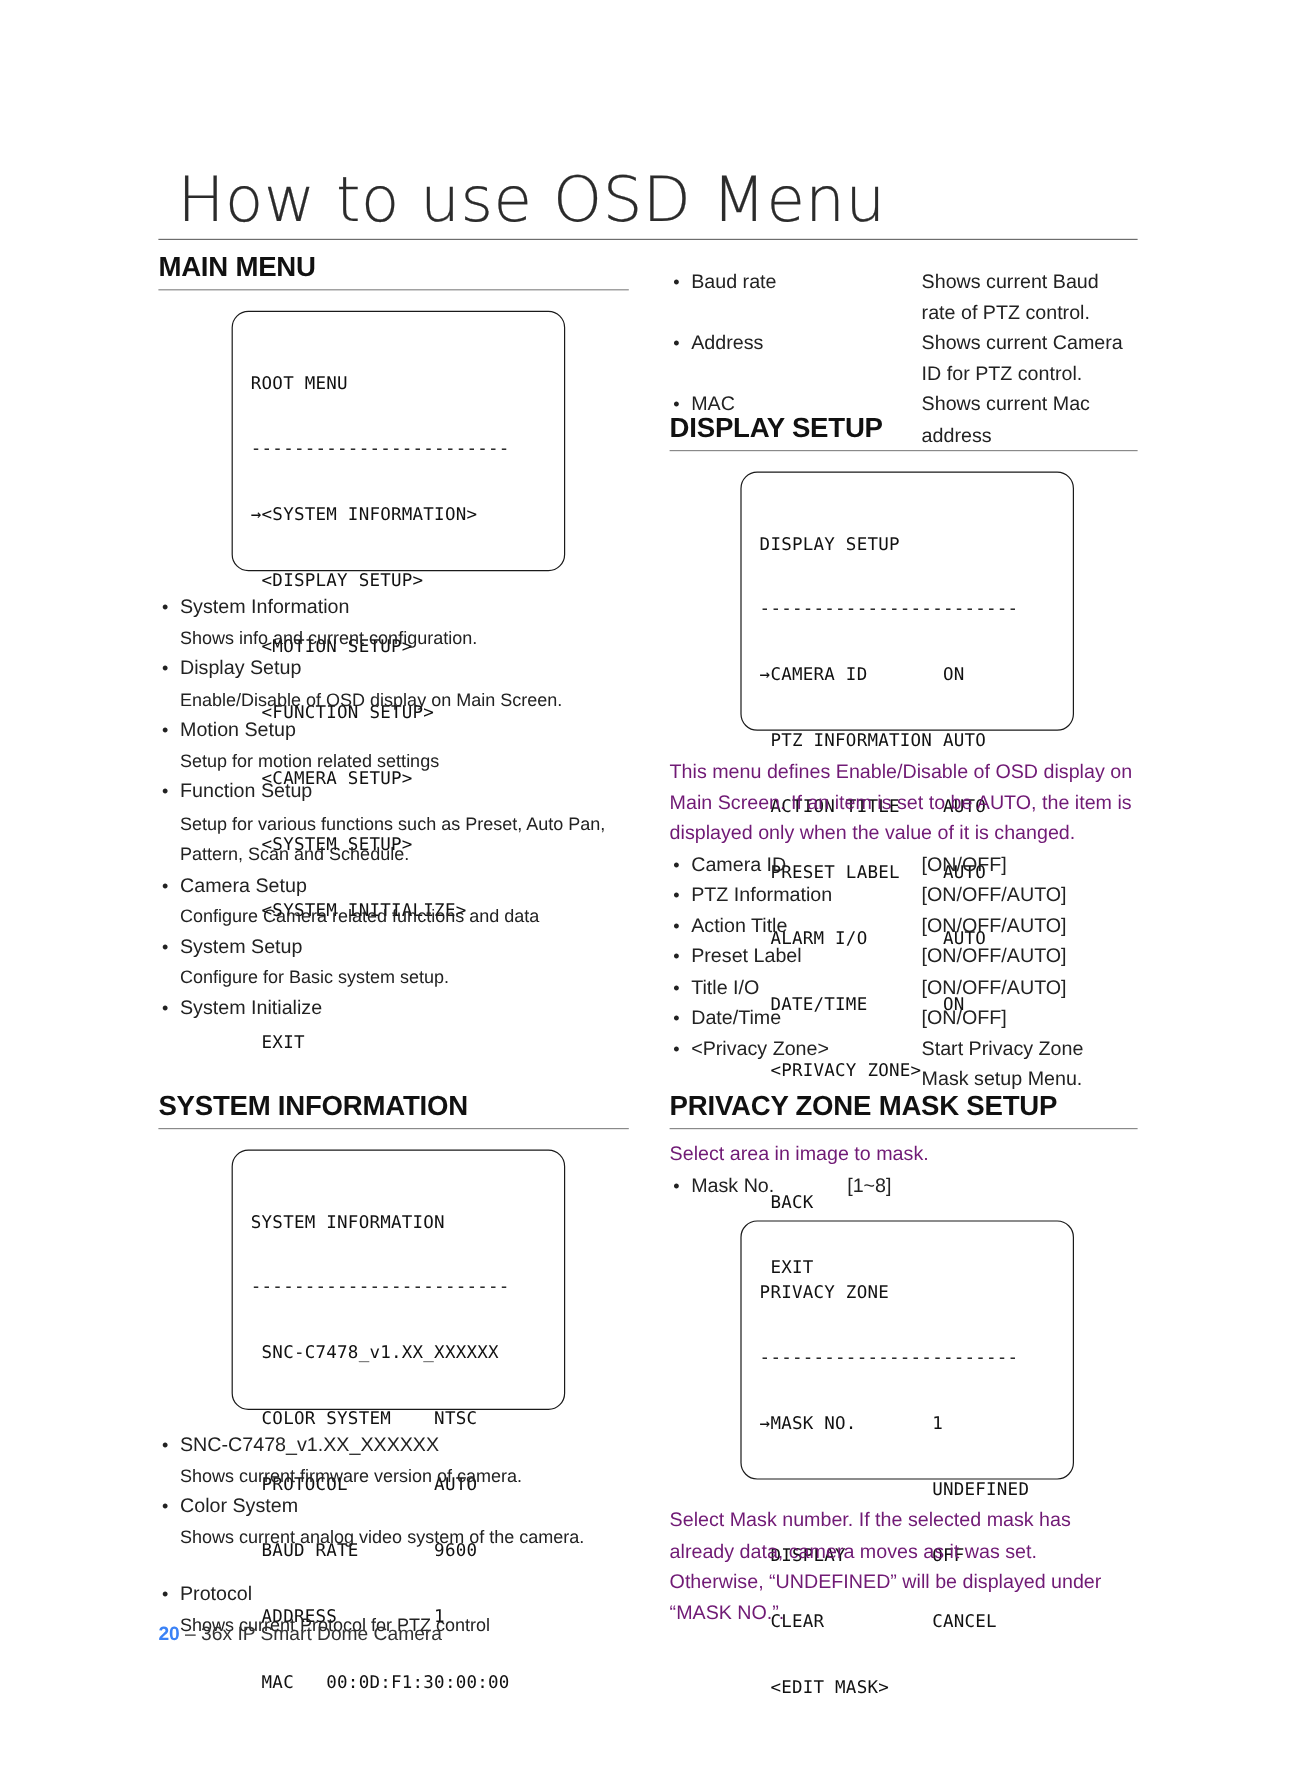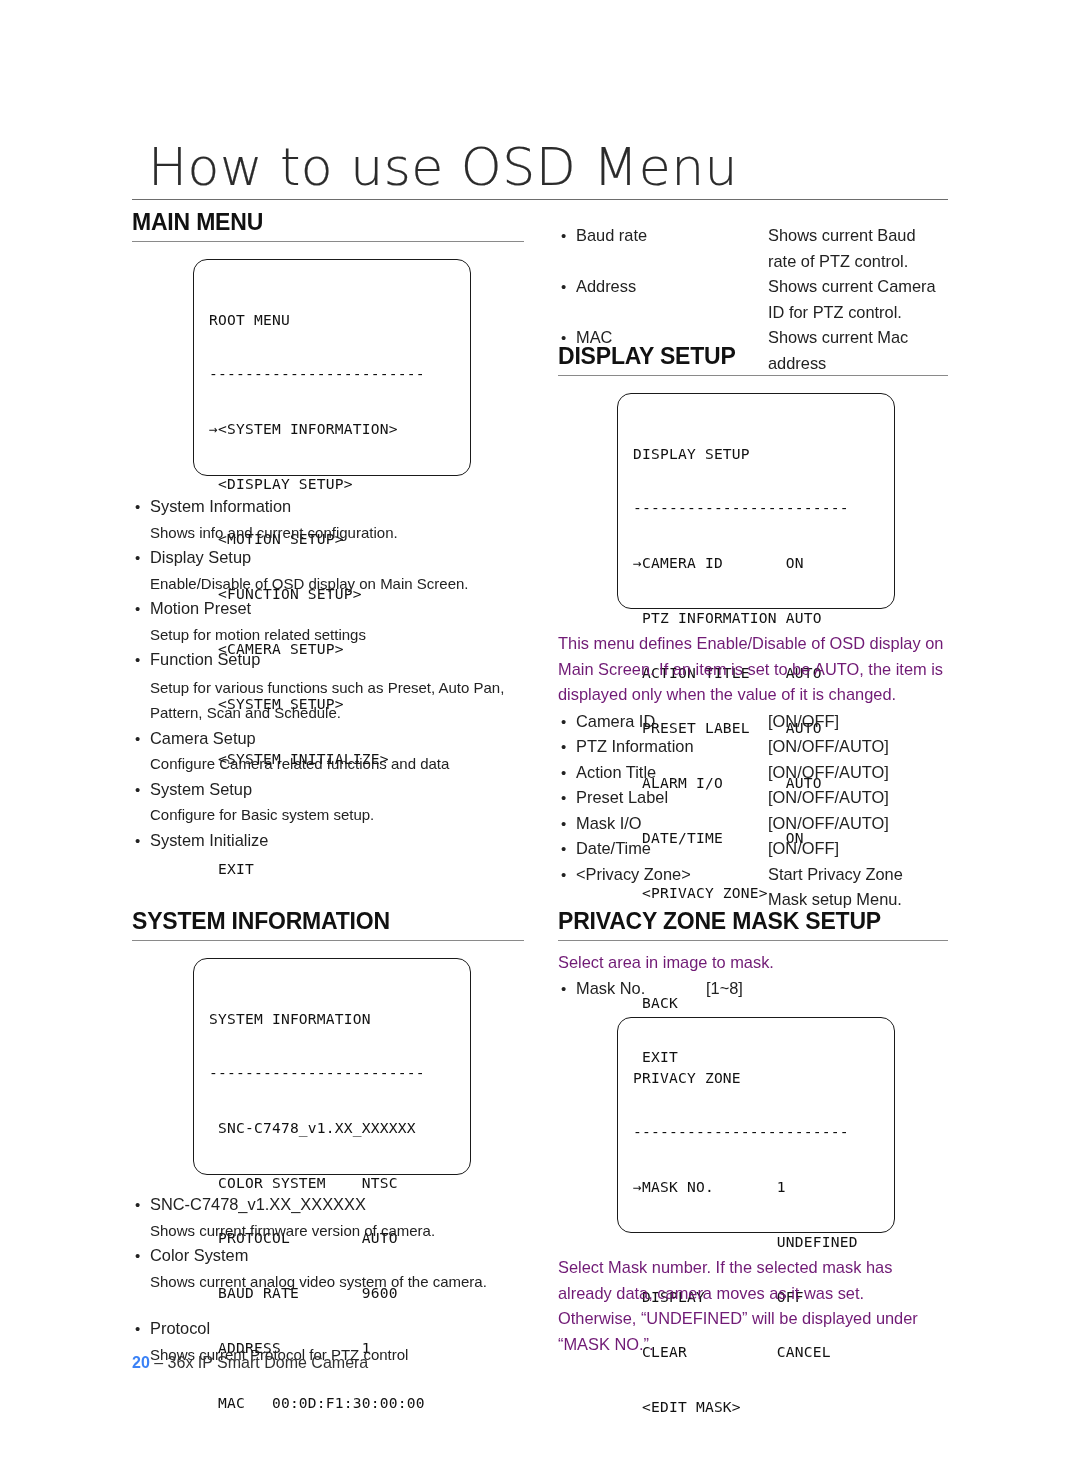--- a/index.html
+++ b/index.html
@@ -197,21 +197,21 @@
         <div class="osd-line"> &lt;SYSTEM INITIALIZE&gt;</div>
         <div class="osd-blank"></div>
         <div class="osd-line"> EXIT</div>
       </div>
 
       <ul class="blist" style="margin-top:18px;">
         <li>System Information</li>
         <div class="desc">Shows info and current configuration.</div>
         <li>Display Setup</li>
         <div class="desc">Enable/Disable of OSD display on Main Screen.</div>
-        <li>Motion Preset</li>
+        <li>Motion Setup</li>
         <div class="desc">Setup for motion related settings</div>
         <li>Function Setup</li>
         <div class="desc" style="padding-top:2px;">Setup for various functions such as Preset, Auto Pan, Pattern, Scan and Schedule.</div>
         <li>Camera Setup</li>
         <div class="desc">Configure Camera related functions and data</div>
         <li>System Setup</li>
         <div class="desc">Configure for Basic system setup.</div>
         <li>System Initialize</li>
       </ul>
     </div>
@@ -291,21 +291,21 @@
         <div class="row2">
           <span class="r-label">PTZ Information</span><span class="r-value">[ON/OFF/AUTO]</span>
         </div>
         <div class="row2">
           <span class="r-label">Action Title</span><span class="r-value">[ON/OFF/AUTO]</span>
         </div>
         <div class="row2">
           <span class="r-label">Preset Label</span><span class="r-value">[ON/OFF/AUTO]</span>
         </div>
         <div class="row2">
-          <span class="r-label">Mask I/O</span><span class="r-value">[ON/OFF/AUTO]</span>
+          <span class="r-label">Title I/O</span><span class="r-value">[ON/OFF/AUTO]</span>
         </div>
         <div class="row2">
           <span class="r-label">Date/Time</span><span class="r-value">[ON/OFF]</span>
         </div>
         <div class="row2">
           <span class="r-label">&lt;Privacy Zone&gt;</span><span class="r-value">Start Privacy Zone Mask setup Menu.</span>
         </div>
       </div>
     </div>
 

